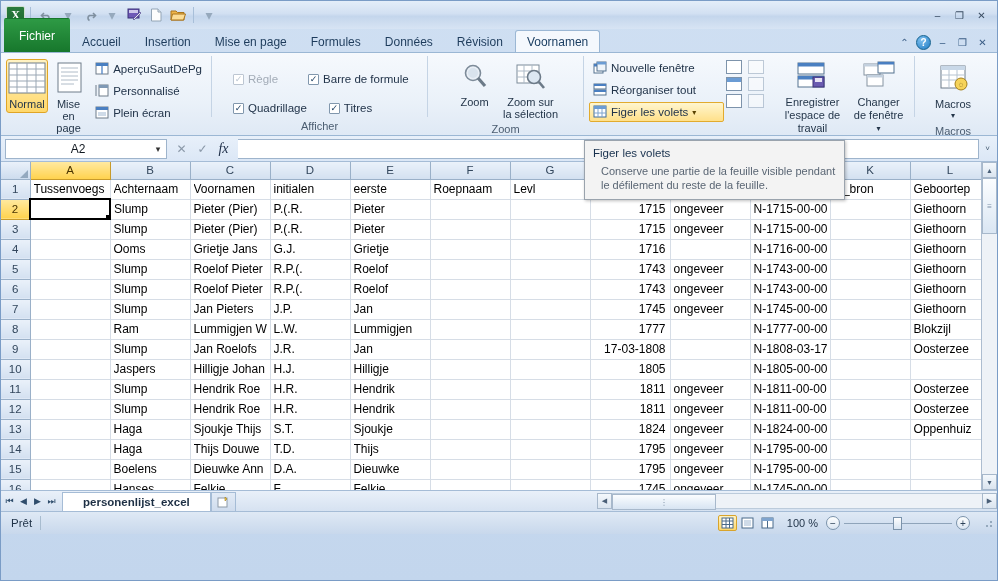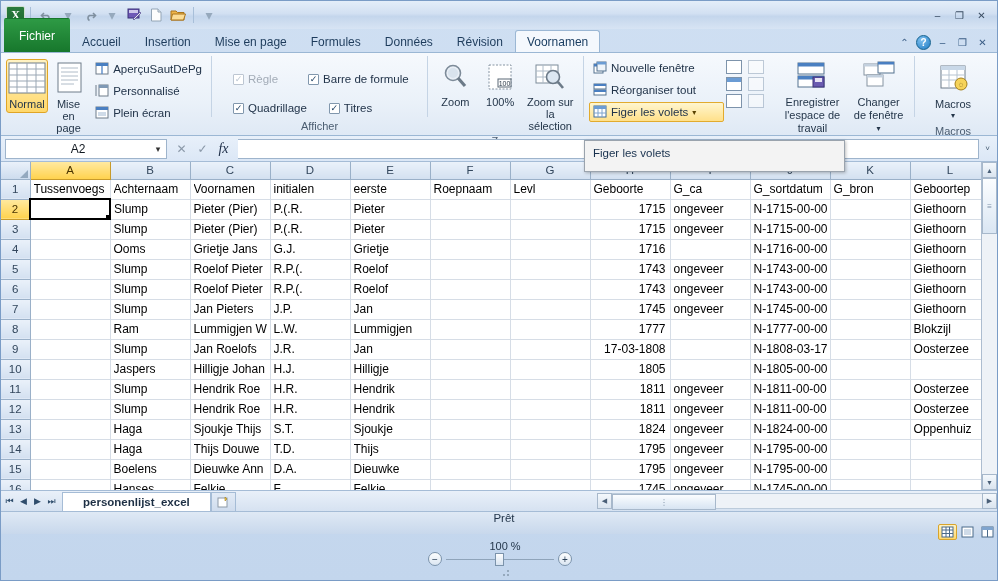--- a/index.html
+++ b/index.html
@@ -276,21 +276,21 @@
   .hs-track{flex:1; height:16px; background:#eef2f7; border-top:1px solid #bccbdb;border-bottom:1px solid #bccbdb;position:relative;}
   .hs-thumb{position:absolute;left:0;top:0;height:16px;width:104px;
             background:linear-gradient(to bottom,#fbfdff,#d7e4f2);border:1px solid #a7b8cb;
             display:flex;align-items:center;justify-content:center;color:#7c8fa5;font-size:8px;}
 
   
   .statusbar {
     height: 23px; display:flex; align-items:center;
     background: linear-gradient(to bottom,#dfe9f5,#c8d8ec);
     border-top:1px solid #a5bcd6;
-    font-size:11.5px; color:#1f3247; padding-left:10px;flex-direction:column;
+    font-size:11.5px; color:#1f3247; padding-left:10px;
   }
   .st-sep{width:1px;height:14px;background:#a8bccf;margin:0 8px;}
   .view-btns{ margin-left:auto; display:flex; gap:1px; align-items:center; }
   .vbtn{ width:19px;height:16px;border:1px solid transparent;border-radius:2px;
          display:flex;align-items:center;justify-content:center; }
   .vbtn.act{ background:linear-gradient(to bottom,#fff3c4,#ffd86b); border-color:#d8a42c; }
   .zoomtxt{ padding:0 8px 0 10px; font-size:11px; color:#1f3247;text-align:center; }
   .zslider{ display:flex; align-items:center; gap:0; padding-right:8px; }
   .zbtn{ width:14px;height:14px;border-radius:50%;border:1px solid #7b93ab;
          background:linear-gradient(to bottom,#fdfefe,#dbe6f2);
@@ -475,30 +475,20 @@
       <div class="rgroup-body" style="padding-top:6px;justify-content:center">
         <div class="bigbtn">
           <span class="glyph ic">
             <svg width="30" height="30" viewBox="0 0 30 30">
                 <circle cx="13" cy="11" r="7.5" fill="#e9eff6" stroke="#7d8b99" stroke-width="1.6"></circle>
                 <circle cx="13" cy="11" r="5" fill="#cfdbe8" opacity=".6"></circle>
                 <line x1="18" y1="16" x2="25" y2="24" stroke="#6c7a88" stroke-width="3.2"></line>
               </svg>
           </span>
           <span>Zoom</span>
-        </div>
-        <div class="bigbtn">
-          <span class="glyph ic">
-            <svg width="30" height="30" viewBox="0 0 30 30">
-                <rect x="4" y="3" width="22" height="24" fill="#fff" stroke="#8694a2" stroke-dasharray="2 1.5"></rect>
-                <rect x="13" y="17" width="13" height="8" fill="#fff" stroke="#5a6876"></rect>
-                <text x="19.5" y="23.5" font-size="7" text-anchor="middle" fill="#2b3a48" font-family="sans-serif">100</text>
-              </svg>
-          </span>
-          <span>100%</span>
         </div>
         <div class="bigbtn" style="width:62px">
           <span class="glyph ic">
             <svg width="32" height="30" viewBox="0 0 32 30">
                 <rect x="2" y="3" width="22" height="18" fill="#fff" stroke="#7d8b99"></rect>
             <g stroke="#aebbc8">
                   <line x1="2" y1="9" x2="24" y2="9"></line>
                   <line x1="2" y1="15" x2="24" y2="15"></line>
                   <line x1="9" y1="3" x2="9" y2="21"></line>
                   <line x1="17" y1="3" x2="17" y2="21"></line>
@@ -1372,15 +1362,16 @@
     </div>
     <div class="grip">
       <i style="left:8px;top:8px"></i>
         <i style="left:4px;top:8px"></i>
         <i style="left:8px;top:4px"></i>
     </div>
   </div>
 
   <div class="tooltip">
     <div class="tt-title">Figer les volets</div>
+    <div class="tt-body">Conserve une partie de la feuille visible pendant le défilement du reste de la feuille.</div>
   </div>
 
 </div>
 
 </body></html>

